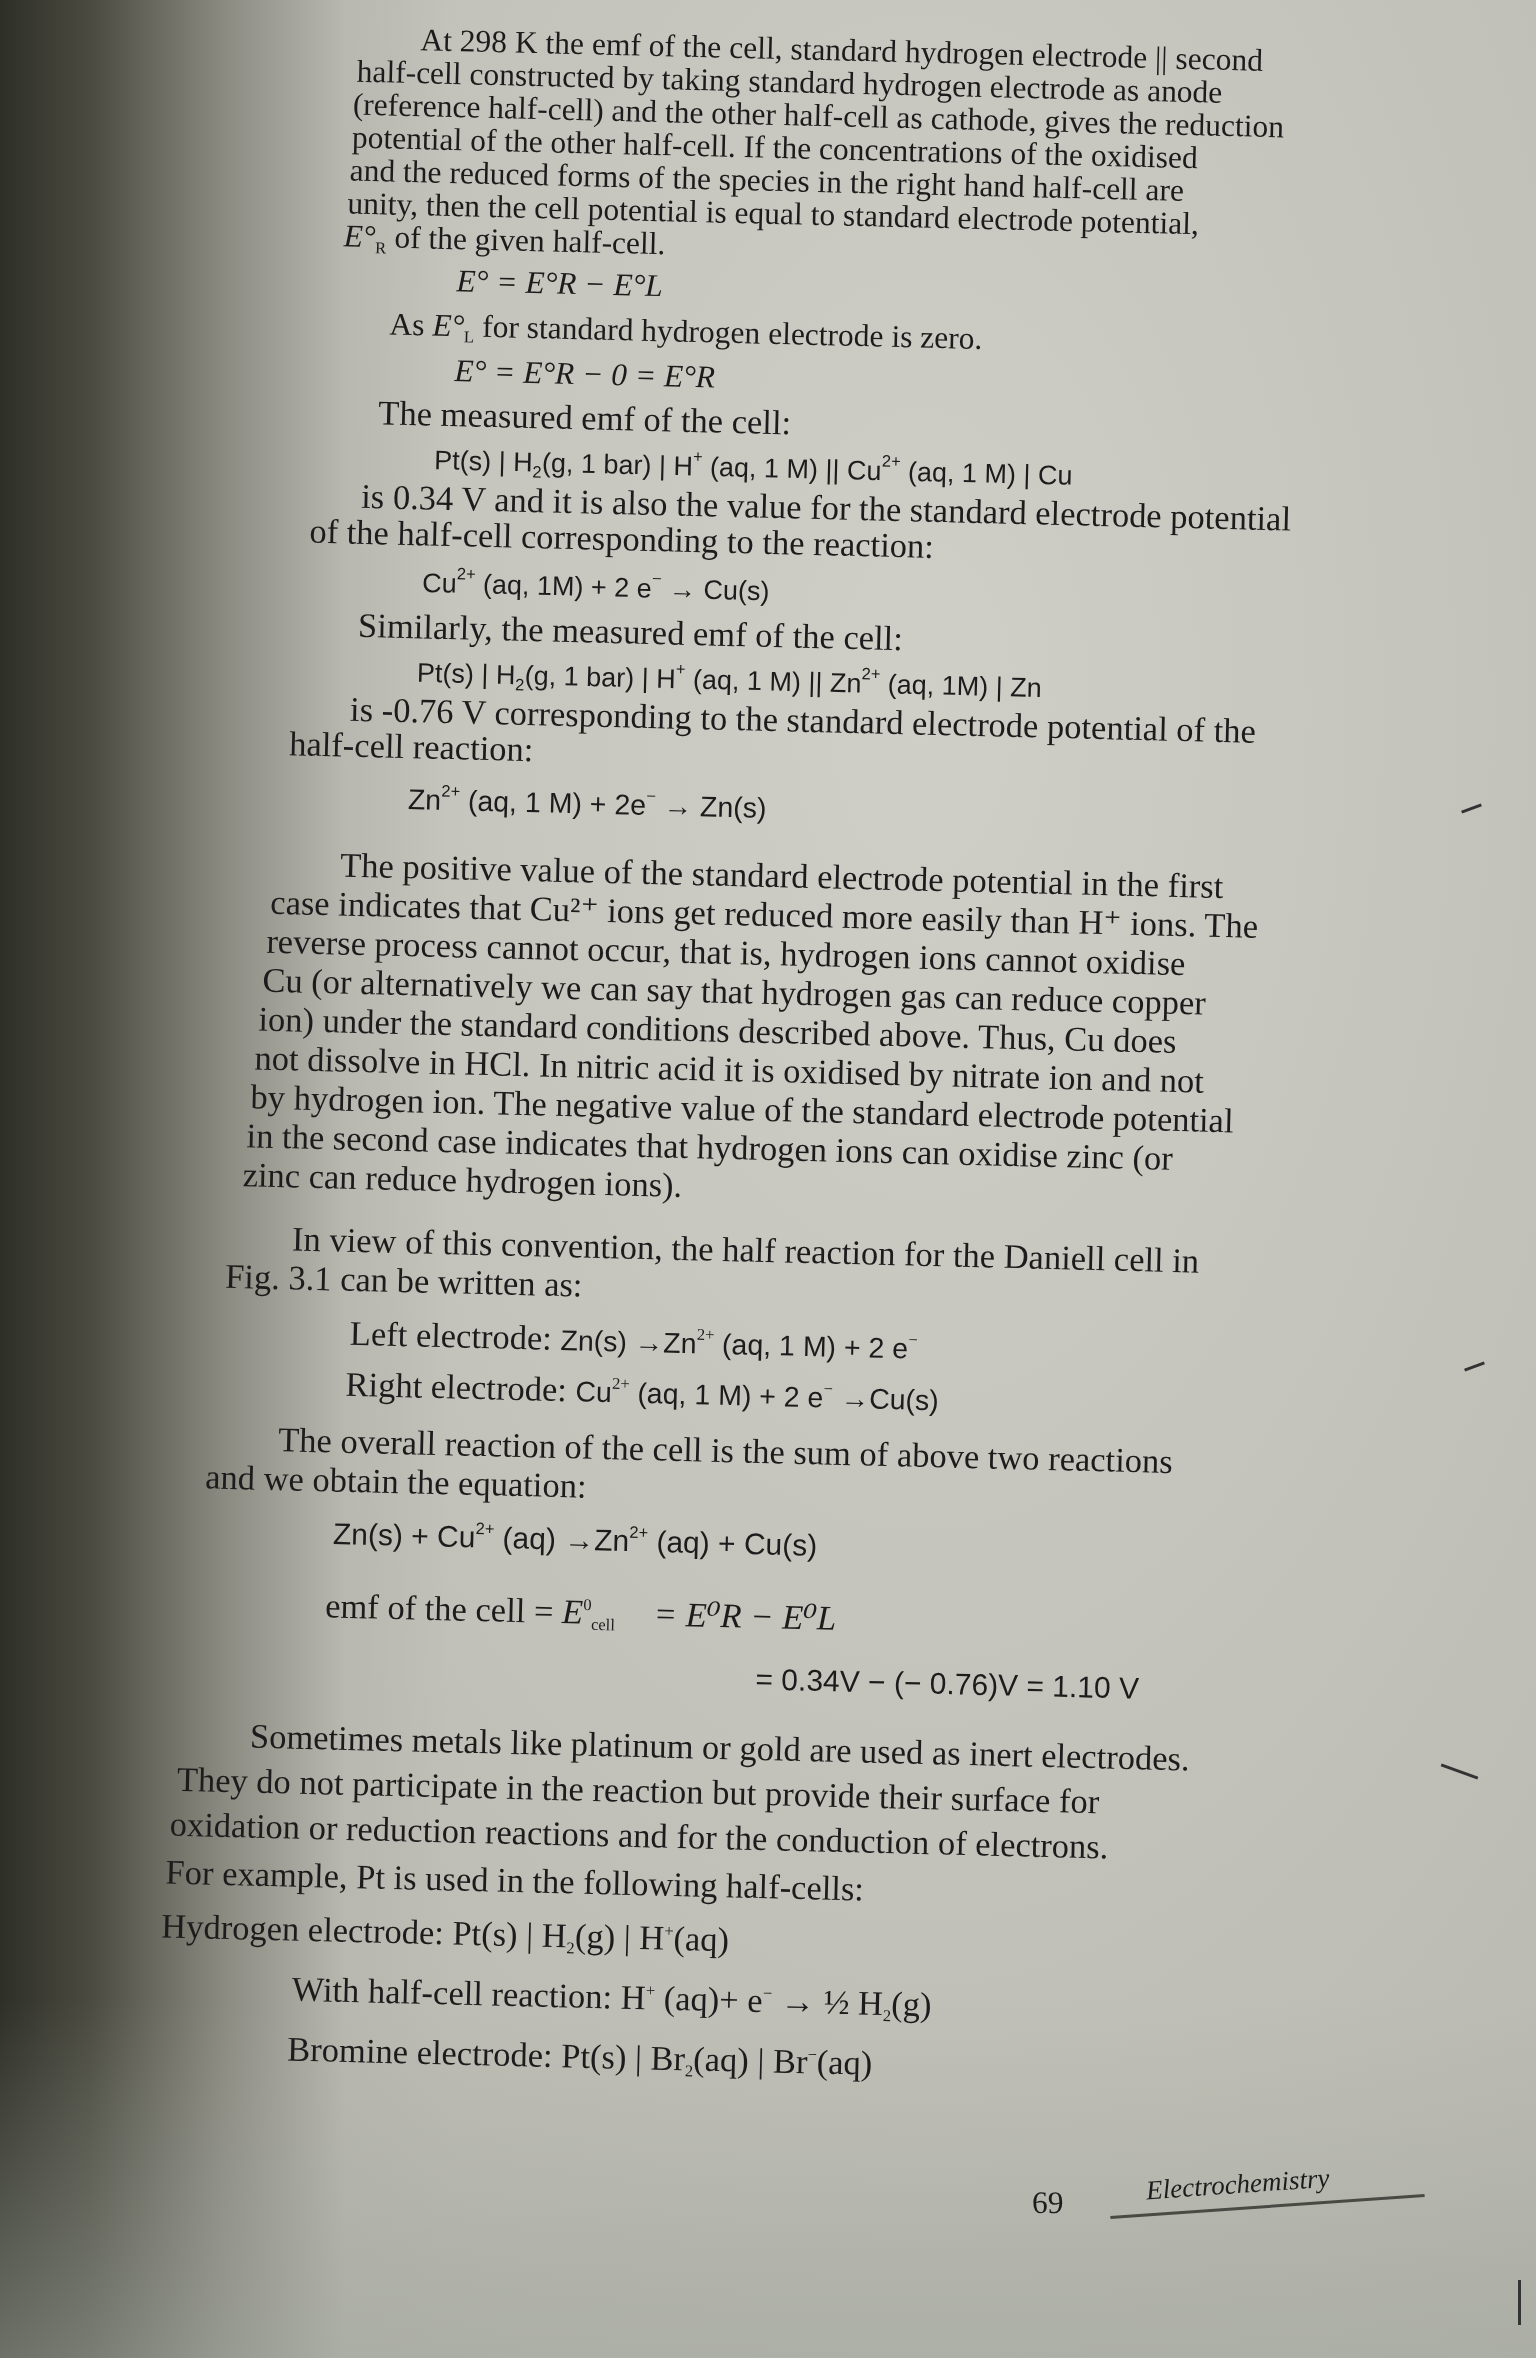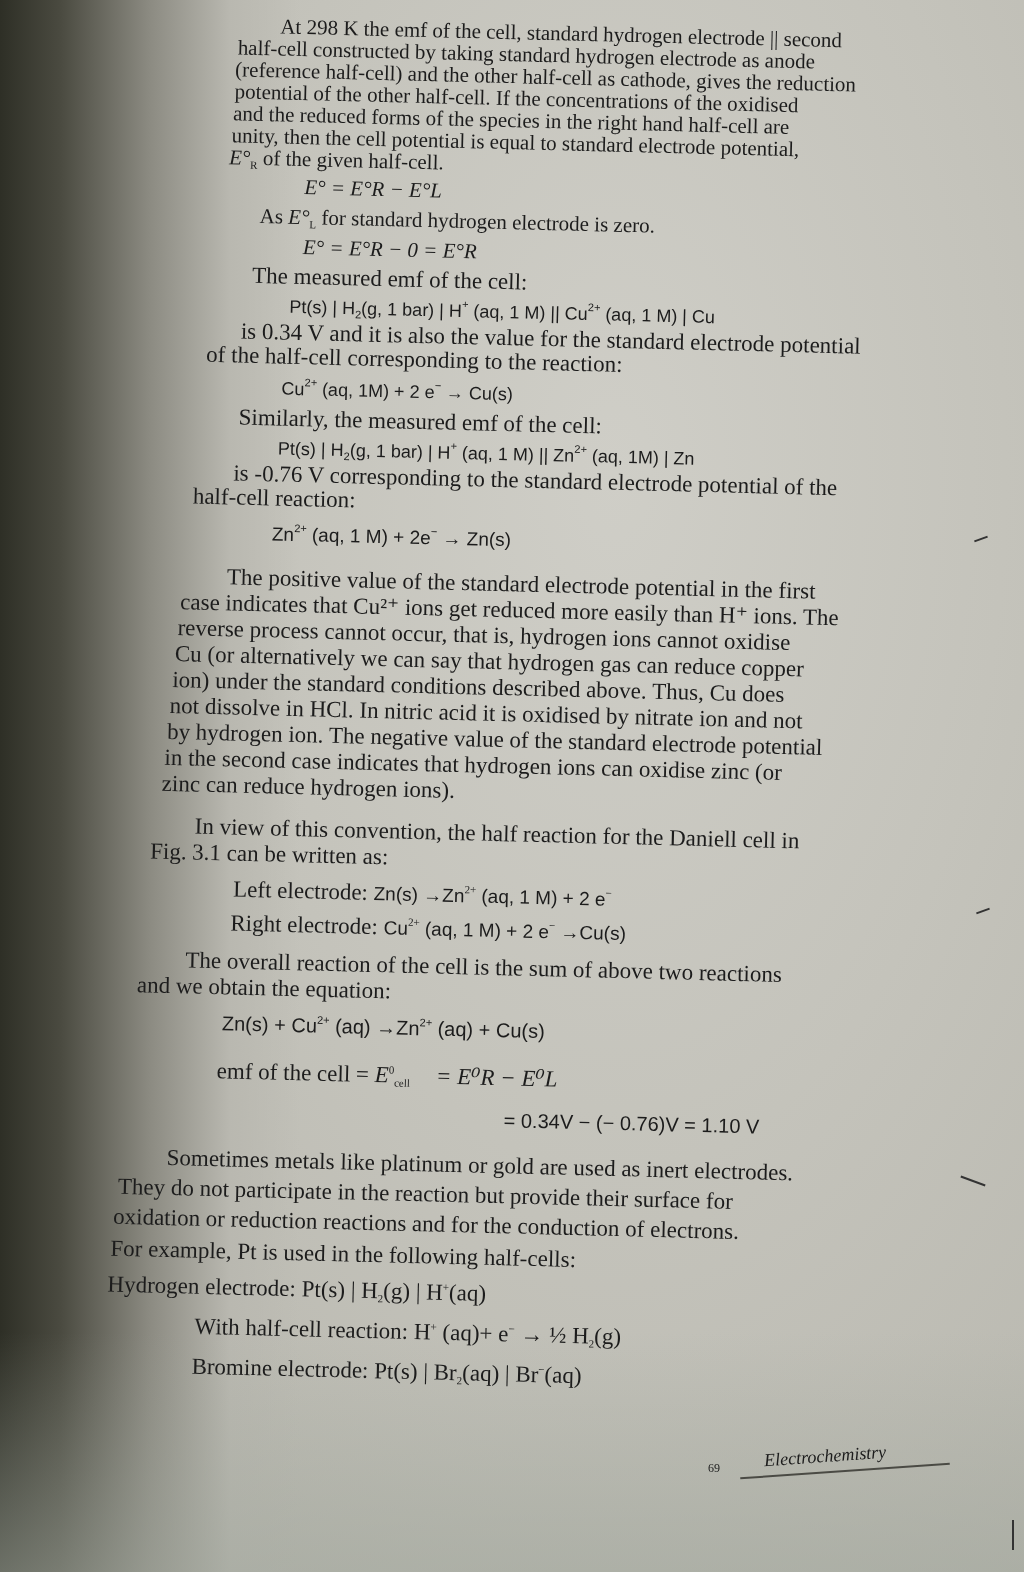--- a/index.html
+++ b/index.html
@@ -123,20 +123,20 @@
     <span>Hydrogen electrode: </span><span>Pt(s) | H</span><sub>2</sub><span>(g) | H</span><sup>+</sup><span>(aq)</span>
   </div>
   <div class="line big" style="left:208px; top:1322px;">
     <span>With half-cell reaction: </span><span>H</span><sup>+</sup><span> (aq)+ e</span><sup>−</sup><span> → ½ H</span><sub>2</sub><span>(g)</span>
   </div>
   <div class="line big" style="left:206px; top:1362px;">
     <span>Bromine electrode: </span><span>Pt(s) | Br</span><sub>2</sub><span>(aq) | Br</span><sup>−</sup><span>(aq)</span>
   </div>
 </div>
 
-<div class="line" style="left:708px; top:1456px; font-size:12px;">69</div>
+<div class="line" style="left:688px; top:1456px; font-size:21px;">69</div>
 <div class="line it" style="left:764px; top:1444px; font-size:18px; transform:rotate(-4deg);">Electrochemistry</div>
 <div class="footer-line"></div>
 
 <div class="edge-mark" style="left:974px; top:538px; transform:rotate(-20deg);"></div>
 <div class="edge-mark" style="left:976px; top:910px; transform:rotate(-20deg);"></div>
 <div class="edge-mark" style="left:960px; top:1180px; width:26px; transform:rotate(20deg);"></div>
 <div class="edge-mark" style="left:1012px; top:1520px; width:2px; height:30px;"></div>
 
 </body></html>

